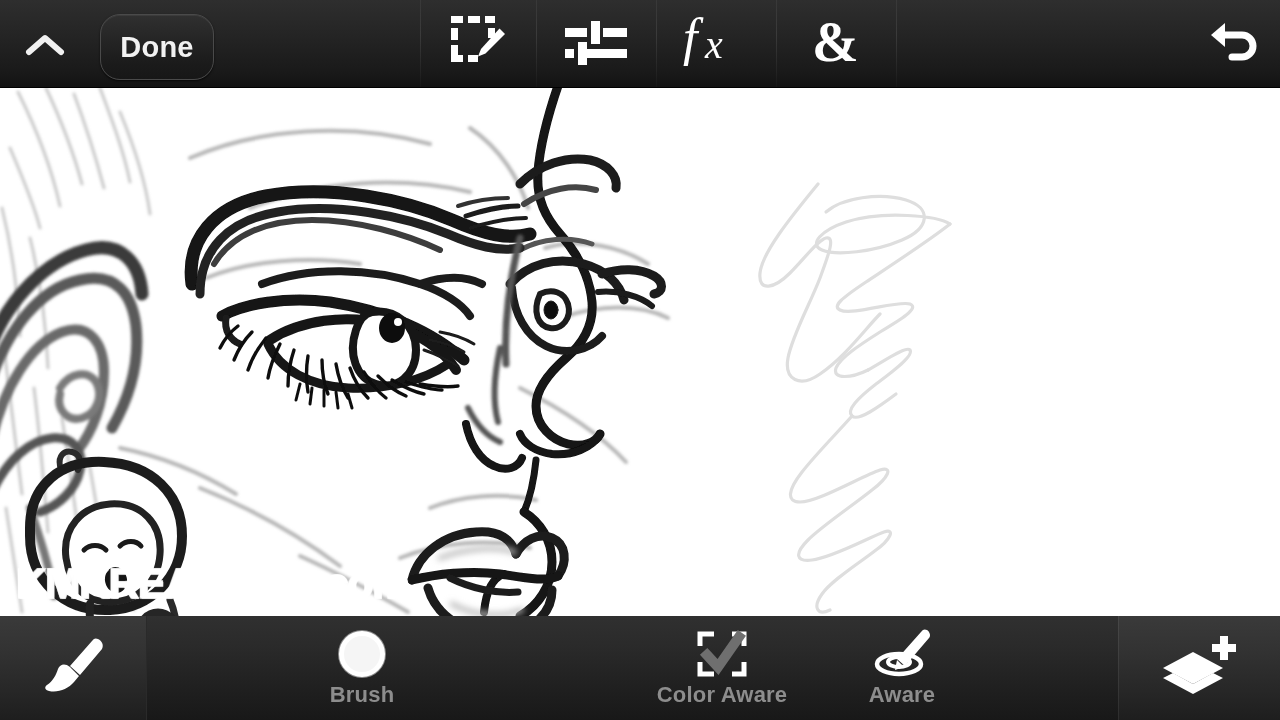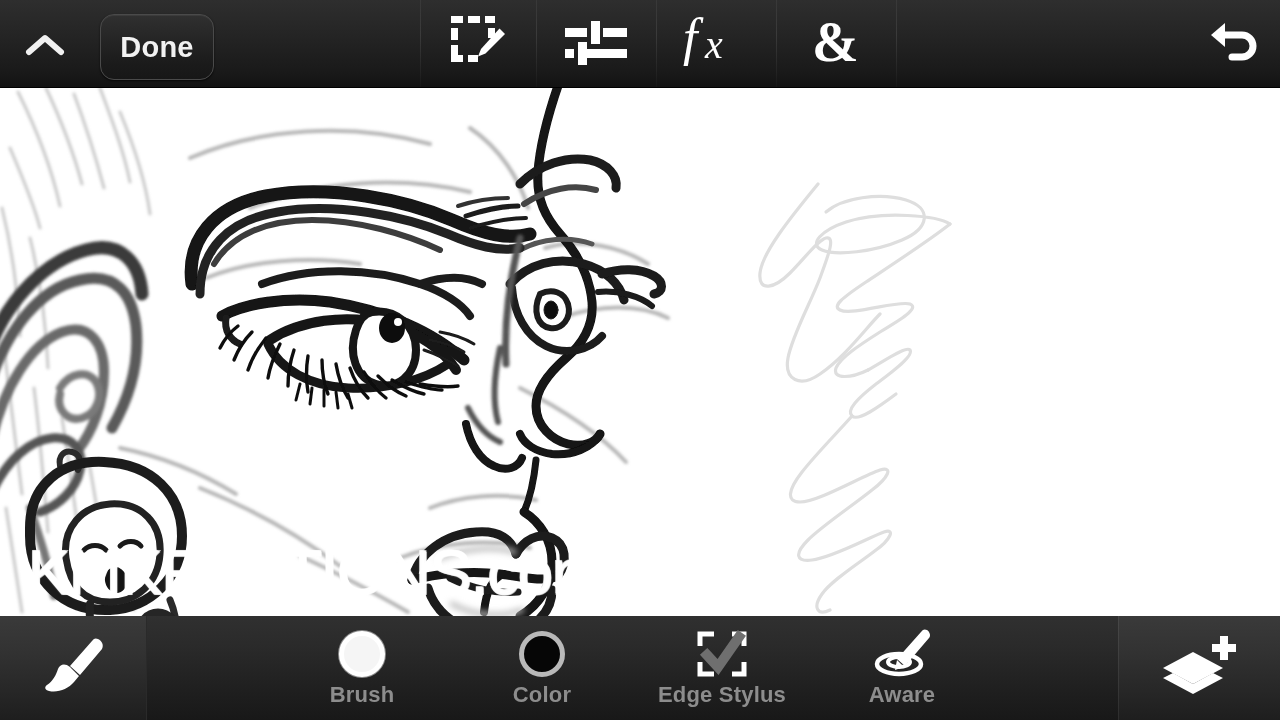--- a/index.html
+++ b/index.html
@@ -39,21 +39,21 @@
   #collapse-chevron {
     position: absolute;
     left: 22px; top: 22px;
     width: 46px; height: 46px;
     display: flex; align-items: center; justify-content: center;
   }
   #done-button {
     position: absolute;
     left: 100px; top: 14px;
     width: 112px; height: 64px;
-    border-radius: 14px;
+    border-radius: 20px;
     background: linear-gradient(to bottom, #303030 0%, #262626 35%, #1b1b1b 75%, #171717 100%);
     border: 1px solid #4a4a4a;
     box-shadow: 0 1px 0 rgba(255,255,255,0.06) inset, 0 1px 2px rgba(0,0,0,0.7);
     display: flex; align-items: center; justify-content: center;
     cursor: pointer;
   }
   #done-label {
     color: #f2f2f2;
     font-size: 29px;
     font-weight: bold;
@@ -73,24 +73,24 @@
   #canvas-area {
     position: absolute;
     left: 0; top: 88px;
     width: 1280px; height: 528px;
     background: #ffffff;
     overflow: hidden;
   }
   #canvas-area svg { display: block; }
   #watermark {
     position: absolute;
-    left: 28px;
+    left: 16px;
     bottom: 8px;
-    font-size: 63px;
-    font-weight: 400;
+    font-size: 42px;
+    font-weight: 700;
     letter-spacing: -1px;
     color: rgba(255,255,255,0.80);
     text-shadow: 0 0 2px rgba(255,255,255,0.95),
                  1px 1px 0 rgba(255,255,255,0.6),
                  -1px -1px 0 rgba(255,255,255,0.6);
     -webkit-text-stroke: 1.5px rgba(255,255,255,0.85);
     pointer-events: none;
     white-space: nowrap;
   }
 
@@ -505,40 +505,34 @@
 
     <div id="bottom-center-panel">
 
       <div class="tool-cell" style="left:135px;">
         <span class="glyph">
           <span class="swatch-ring" style="background:#f5f5f5;border:5px solid #ffffff;box-shadow:0 0 0 1px #8b8b8b;"></span>
         </span>
         <span class="cap">Brush</span>
       </div>
 
-      <div class="tool-cell" style="left:315px;">
-        <span class="glyph">
-          <span class="swatch-ring" style="background:#060606;border:5px solid #b9b9b9;"></span>
-        </span>
-        <span class="cap">Color</span>
-      </div>
 
       <div class="tool-cell" style="left:495px;">
         <span class="glyph">
           <svg width="56" height="52" viewBox="0 0 56 52" aria-hidden="true">
             <g fill="none" stroke="#ffffff" stroke-width="5">
               <path d="M6 18 V6 H20"></path>
               <path d="M38 6 H50 V18"></path>
               <path d="M50 34 V46 H38"></path>
               <path d="M20 46 H6 V34"></path>
             </g>
             <path d="M13 27 L24 39 L45 9" fill="none" stroke="#6f6f6f" stroke-width="10" stroke-linecap="square" stroke-linejoin="miter"></path>
           </svg>
         </span>
-        <span class="cap">Edge Stylus</span>
+        <span class="cap">Color Aware</span>
       </div>
 
       <div class="tool-cell" style="left:675px;">
         <span class="glyph">
           <svg width="62" height="52" viewBox="0 0 62 52" aria-hidden="true">
             <ellipse cx="28" cy="36" rx="22" ry="10" fill="none" stroke="#ffffff" stroke-width="4.5"></ellipse>
             <ellipse cx="28" cy="34" rx="11" ry="5" fill="none" stroke="#ffffff" stroke-width="4"></ellipse>
             <path d="M56 2 C59 4 60 8 58 10 L34 38 L26 31 L50 4 C52 1 54 1 56 2 Z" fill="#ffffff"></path>
             <path d="M26 32 L33 39 L24 42 Z" fill="#ffffff"></path>
           </svg>

